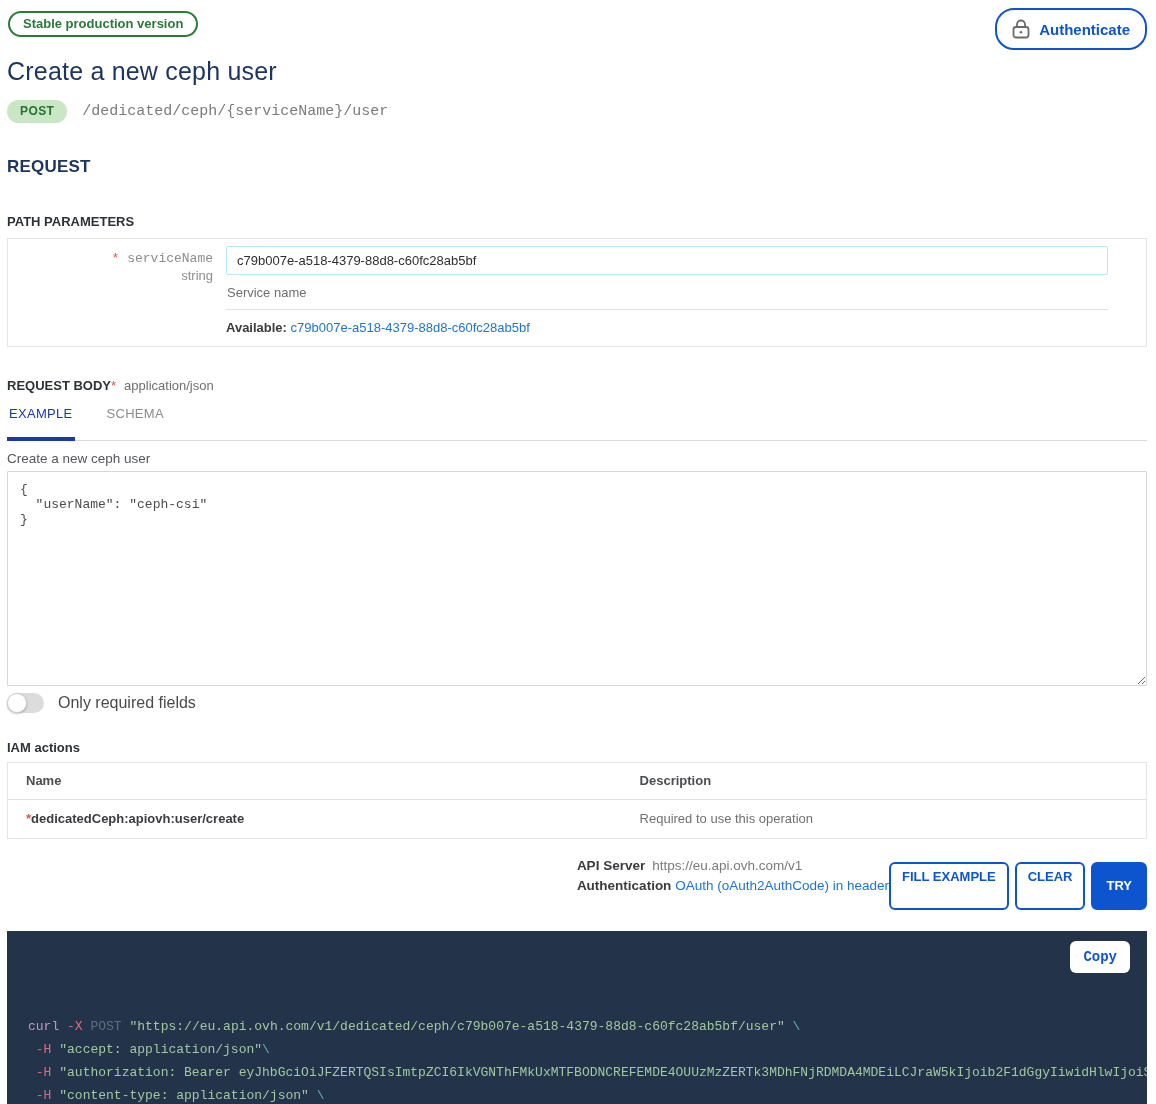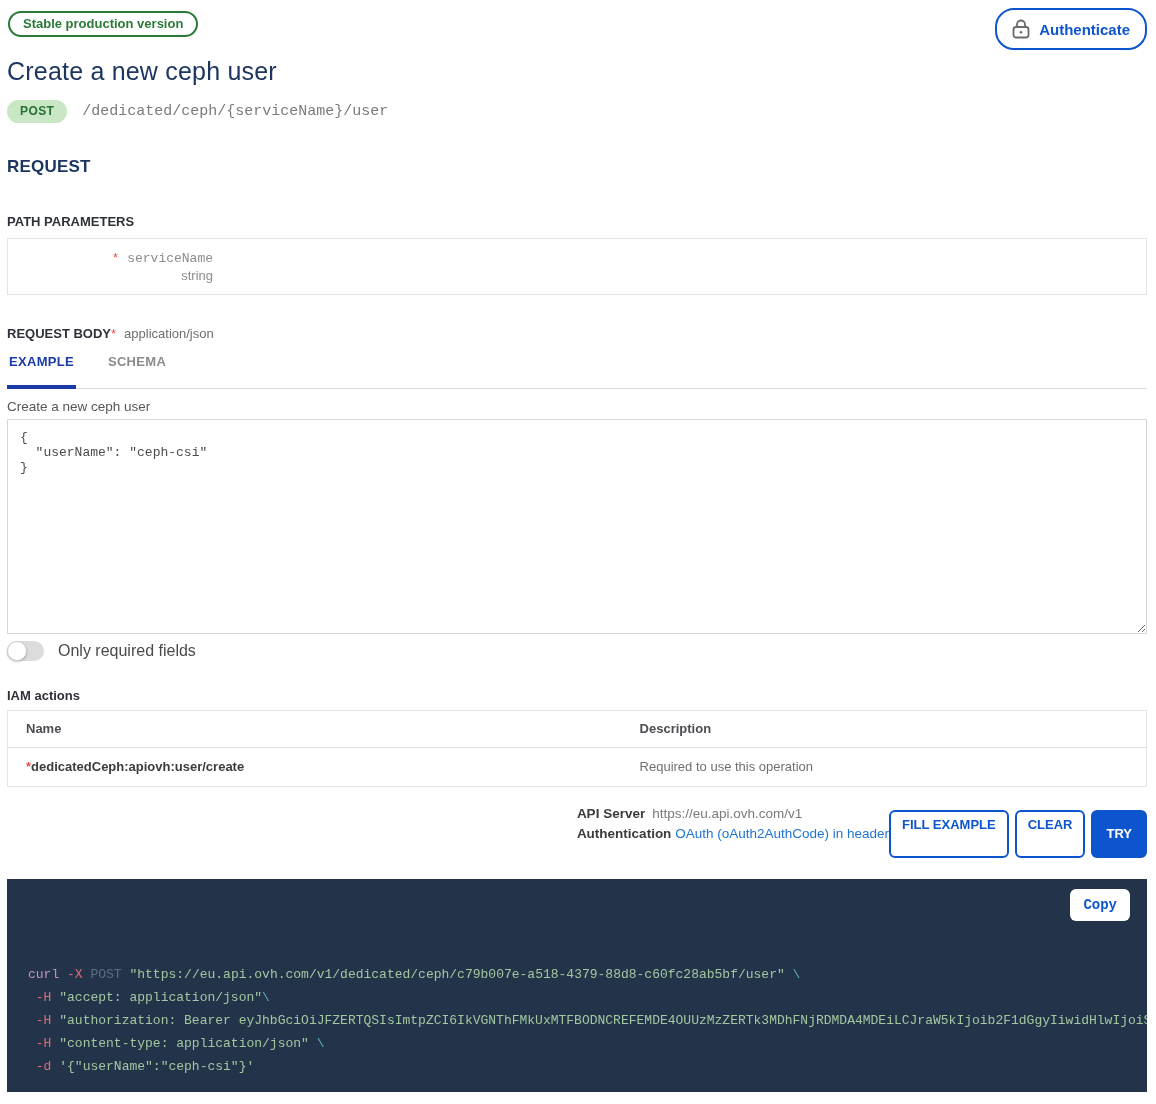--- a/index.html
+++ b/index.html
@@ -54,21 +54,21 @@
   .param-available { padding-top: 10px; font-size: 13px; }
   .param-available b { color: #3a3a3a; }
   .link { color: #1f73d2; text-decoration: none; cursor: pointer; }
 
   .body-heading { margin-top: 31px; font-size: 13px; color: #2e3138; }
   .body-heading .bh-label { font-weight: bold; }
   .body-heading .content-type { color: #6f6f6f; margin-left: 8px; }
 
   
   .tabs { display: flex; gap: 30px; margin-top: 13px; border-bottom: 1px solid #dcdcdc; }
-  .tab { font-size: 13px; font-weight: bold; color: #8b8b8b; padding: 0 2px 20px; letter-spacing: 0.3px; cursor: pointer; margin-bottom: -1px; }
+  .tab { font-size: 13px; font-weight: normal; color: #8b8b8b; padding: 0 2px 20px; letter-spacing: 0.3px; cursor: pointer; margin-bottom: -1px; }
   .tab.active { color: #1a3aa8; padding-bottom: 4px; border-bottom: 4px solid #1a3aa8; }
 
   .example-label { margin-top: 10px; font-size: 13.5px; color: #55565a; }
 
   textarea.body-editor {
     display: block; width: 100%; height: 215px; margin-top: 5px;
     border: 1px solid #d6d6d6; border-radius: 1px; padding: 10px 12px;
     font-family: "Liberation Mono", monospace; font-size: 13px; line-height: 15px; color: #4b4b4b;
     resize: vertical; outline: none;
   }
@@ -156,20 +156,28 @@
 
   <h2 class="request-heading">REQUEST</h2>
 
   <div class="section-label">PATH PARAMETERS</div>
 
   <div class="param-table">
     <div class="param-left">
       <div class="param-name"><span class="red">*</span> <span>serviceName</span></div>
       <div class="param-type">string</div>
     </div>
+    <div class="param-right">
+      <input class="param-input" type="text" value="c79b007e-a518-4379-88d8-c60fc28ab5bf" style="">
+      <div class="param-desc">Service name</div>
+      <div class="param-available">
+        <b>Available:</b>
+        <a class="link">c79b007e-a518-4379-88d8-c60fc28ab5bf</a>
+      </div>
+    </div>
   </div>
 
   <div class="body-heading">
     <span class="bh-label">REQUEST BODY</span><span class="red">*</span><span class="content-type">application/json</span>
   </div>
 
   <div class="tabs">
     <div class="tab active">EXAMPLE</div>
     <div class="tab">SCHEMA</div>
   </div>

